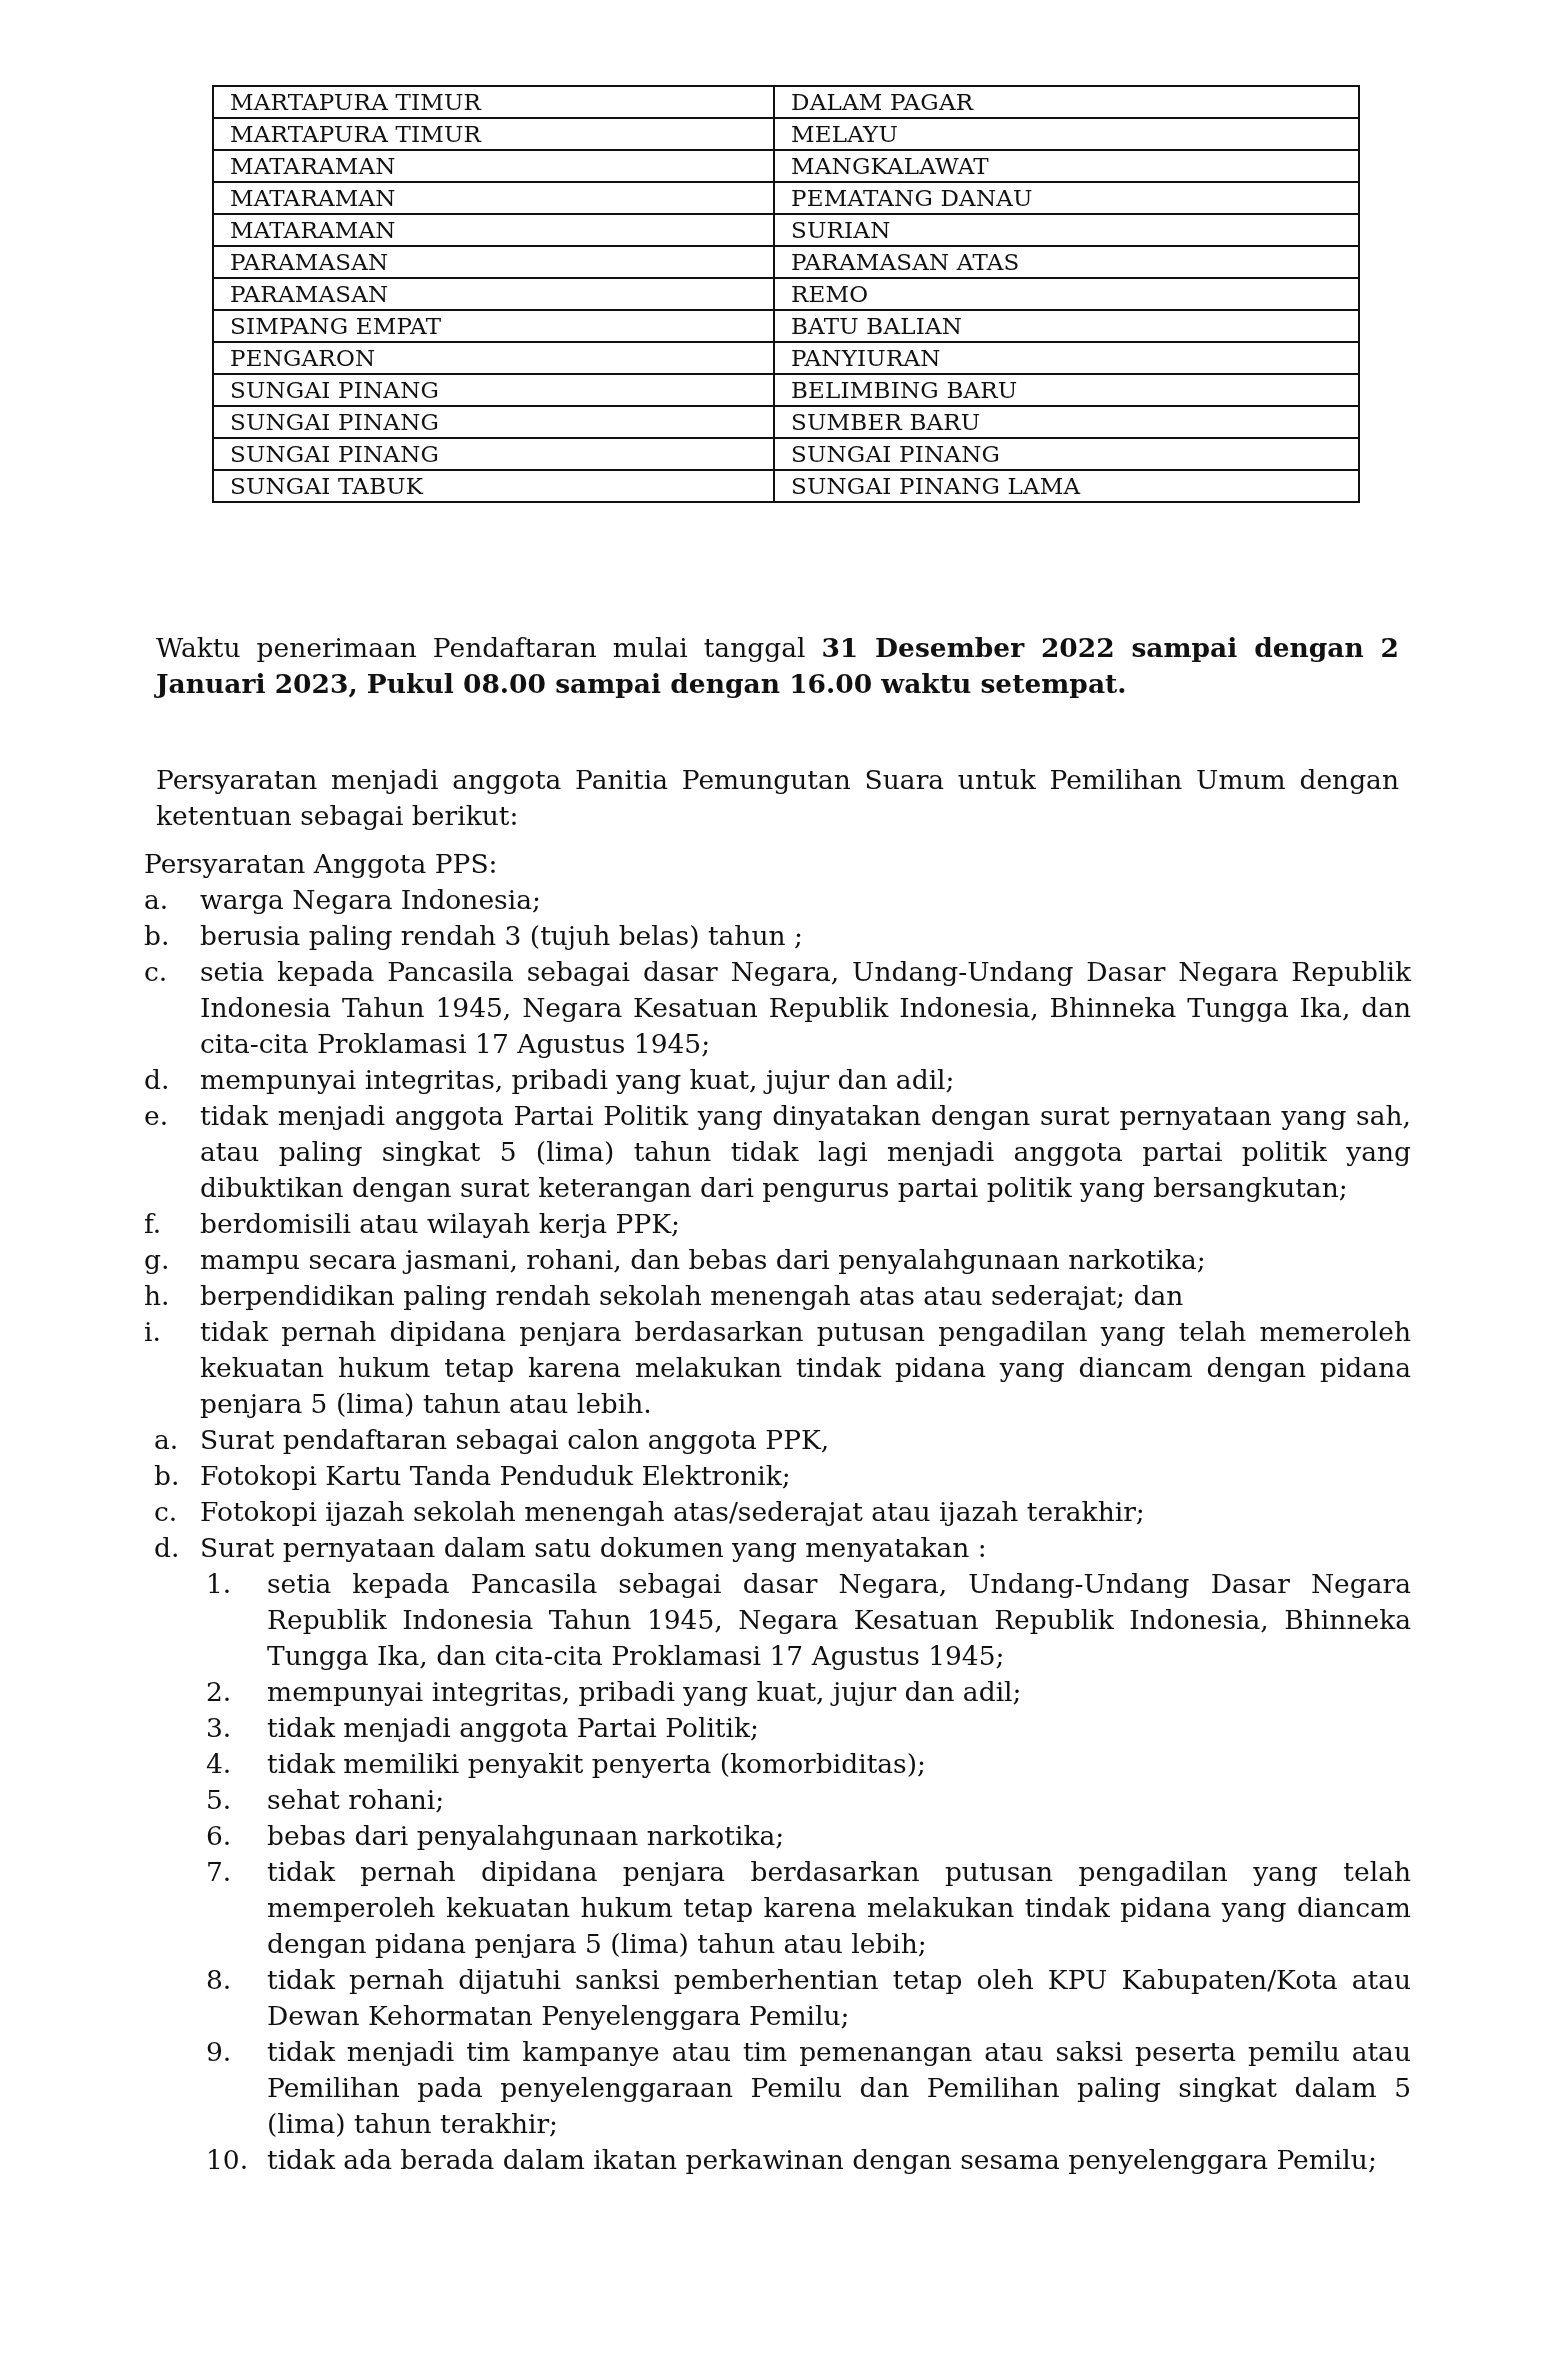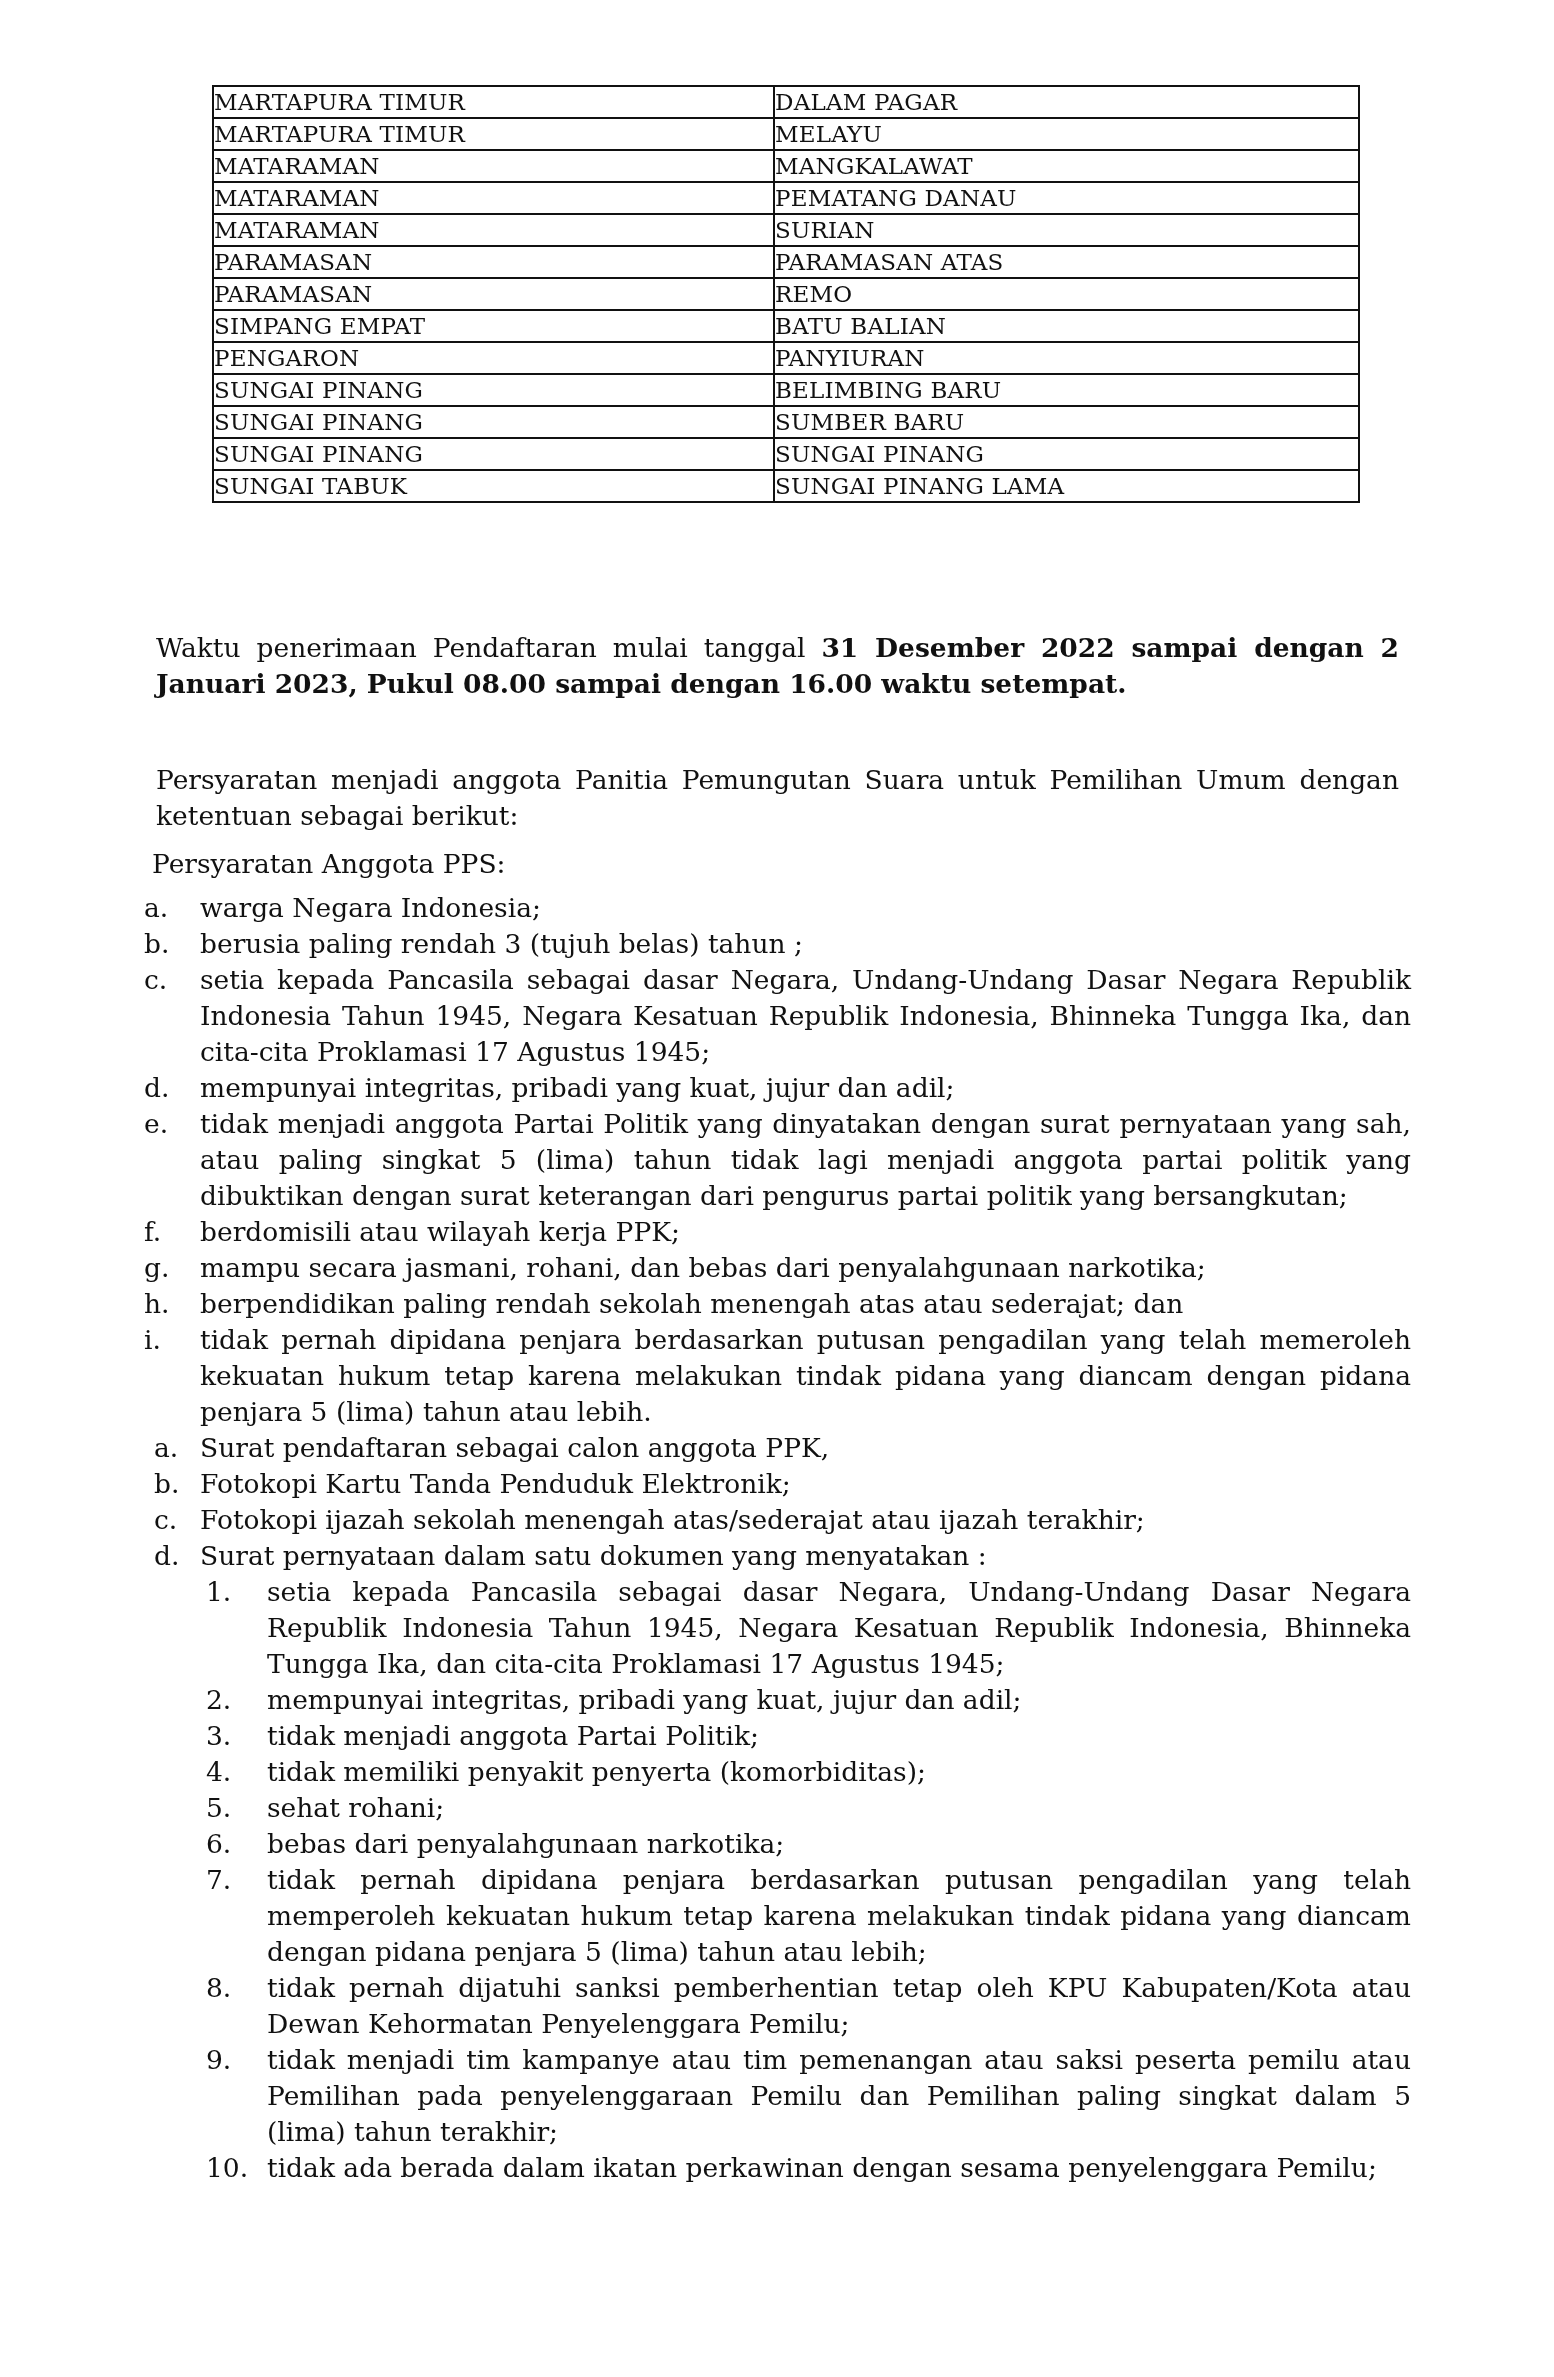--- a/index.html
+++ b/index.html
@@ -10,21 +10,21 @@
   }
   .page { position: absolute; left: 0; top: 0; width: 1554px; height: 2377px; }
 
   
   .district-table {
     position: absolute; left: 212px; top: 85px; width: 1146px;
     border-collapse: collapse; table-layout: fixed;
   }
   .district-table td {
     border: 2.7px solid #111;
-    height: 30px; padding: 0 0 0 0;
+    height: 30px; padding: 0 0 0 16px;
     font-size: 23px; line-height: 30px; letter-spacing: 0.2px;
     white-space: nowrap; overflow: hidden; vertical-align: middle;
   }
   .district-table col.c1 { width: 561px; }
   .district-table col.c2 { width: 585px; }
 
   
   .body-text {
     position: absolute; left: 144px; top: 618px; width: 1267px;
     font-size: 26.5px; line-height: 36px;
@@ -37,21 +37,21 @@
   .alpha-list li, .sub-alpha-list li, .num-list li {
     position: relative; text-align: justify; text-align-last: left;
   }
   .alpha-list li { padding-left: 56px; }
   .alpha-list li .marker { position: absolute; left: 0; top: 0; }
   .sub-alpha-list li { padding-left: 56px; }
   .sub-alpha-list li .marker { position: absolute; left: 10px; top: 0; }
   .num-list { margin-left: 0; }
   .num-list li { padding-left: 123px; }
   .num-list li .marker { position: absolute; left: 62px; top: 0; }
-  .heading-line { margin: 8px; }
+  .heading-line { margin: 0; }
 </style>
 </head>
 <body>
 
 <div class="page">
 
   <table class="district-table">
     <colgroup>
         <col class="c1">
         <col class="c2">

